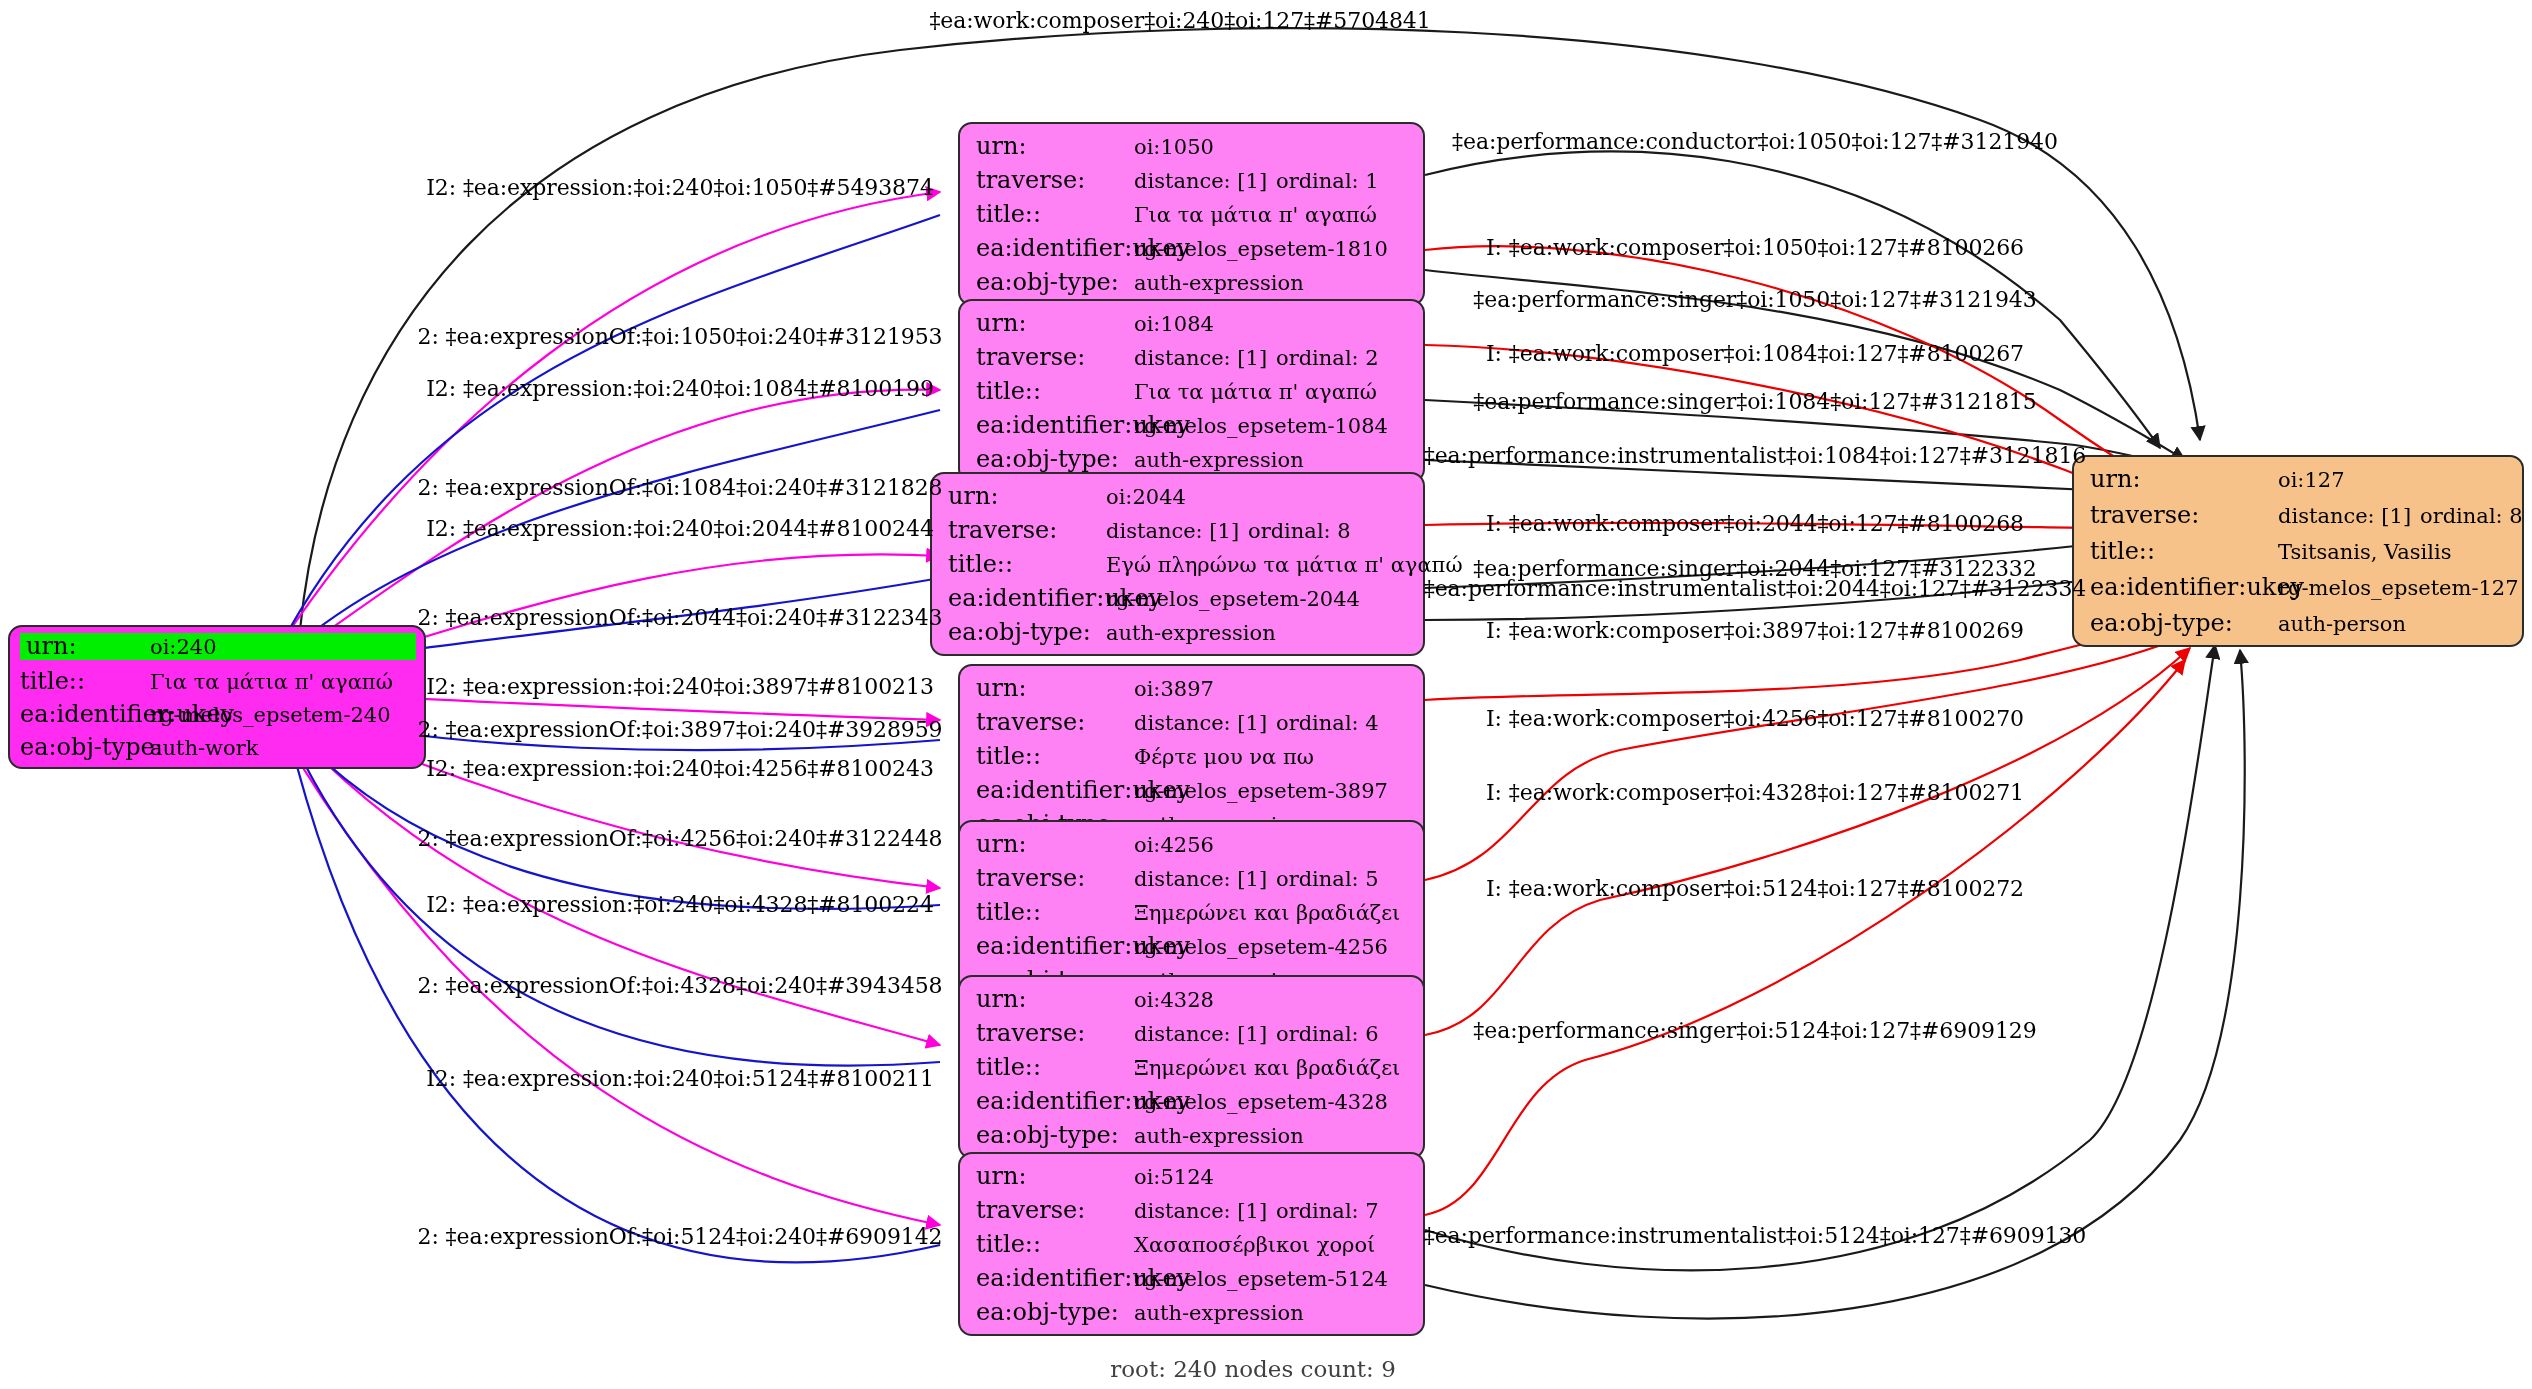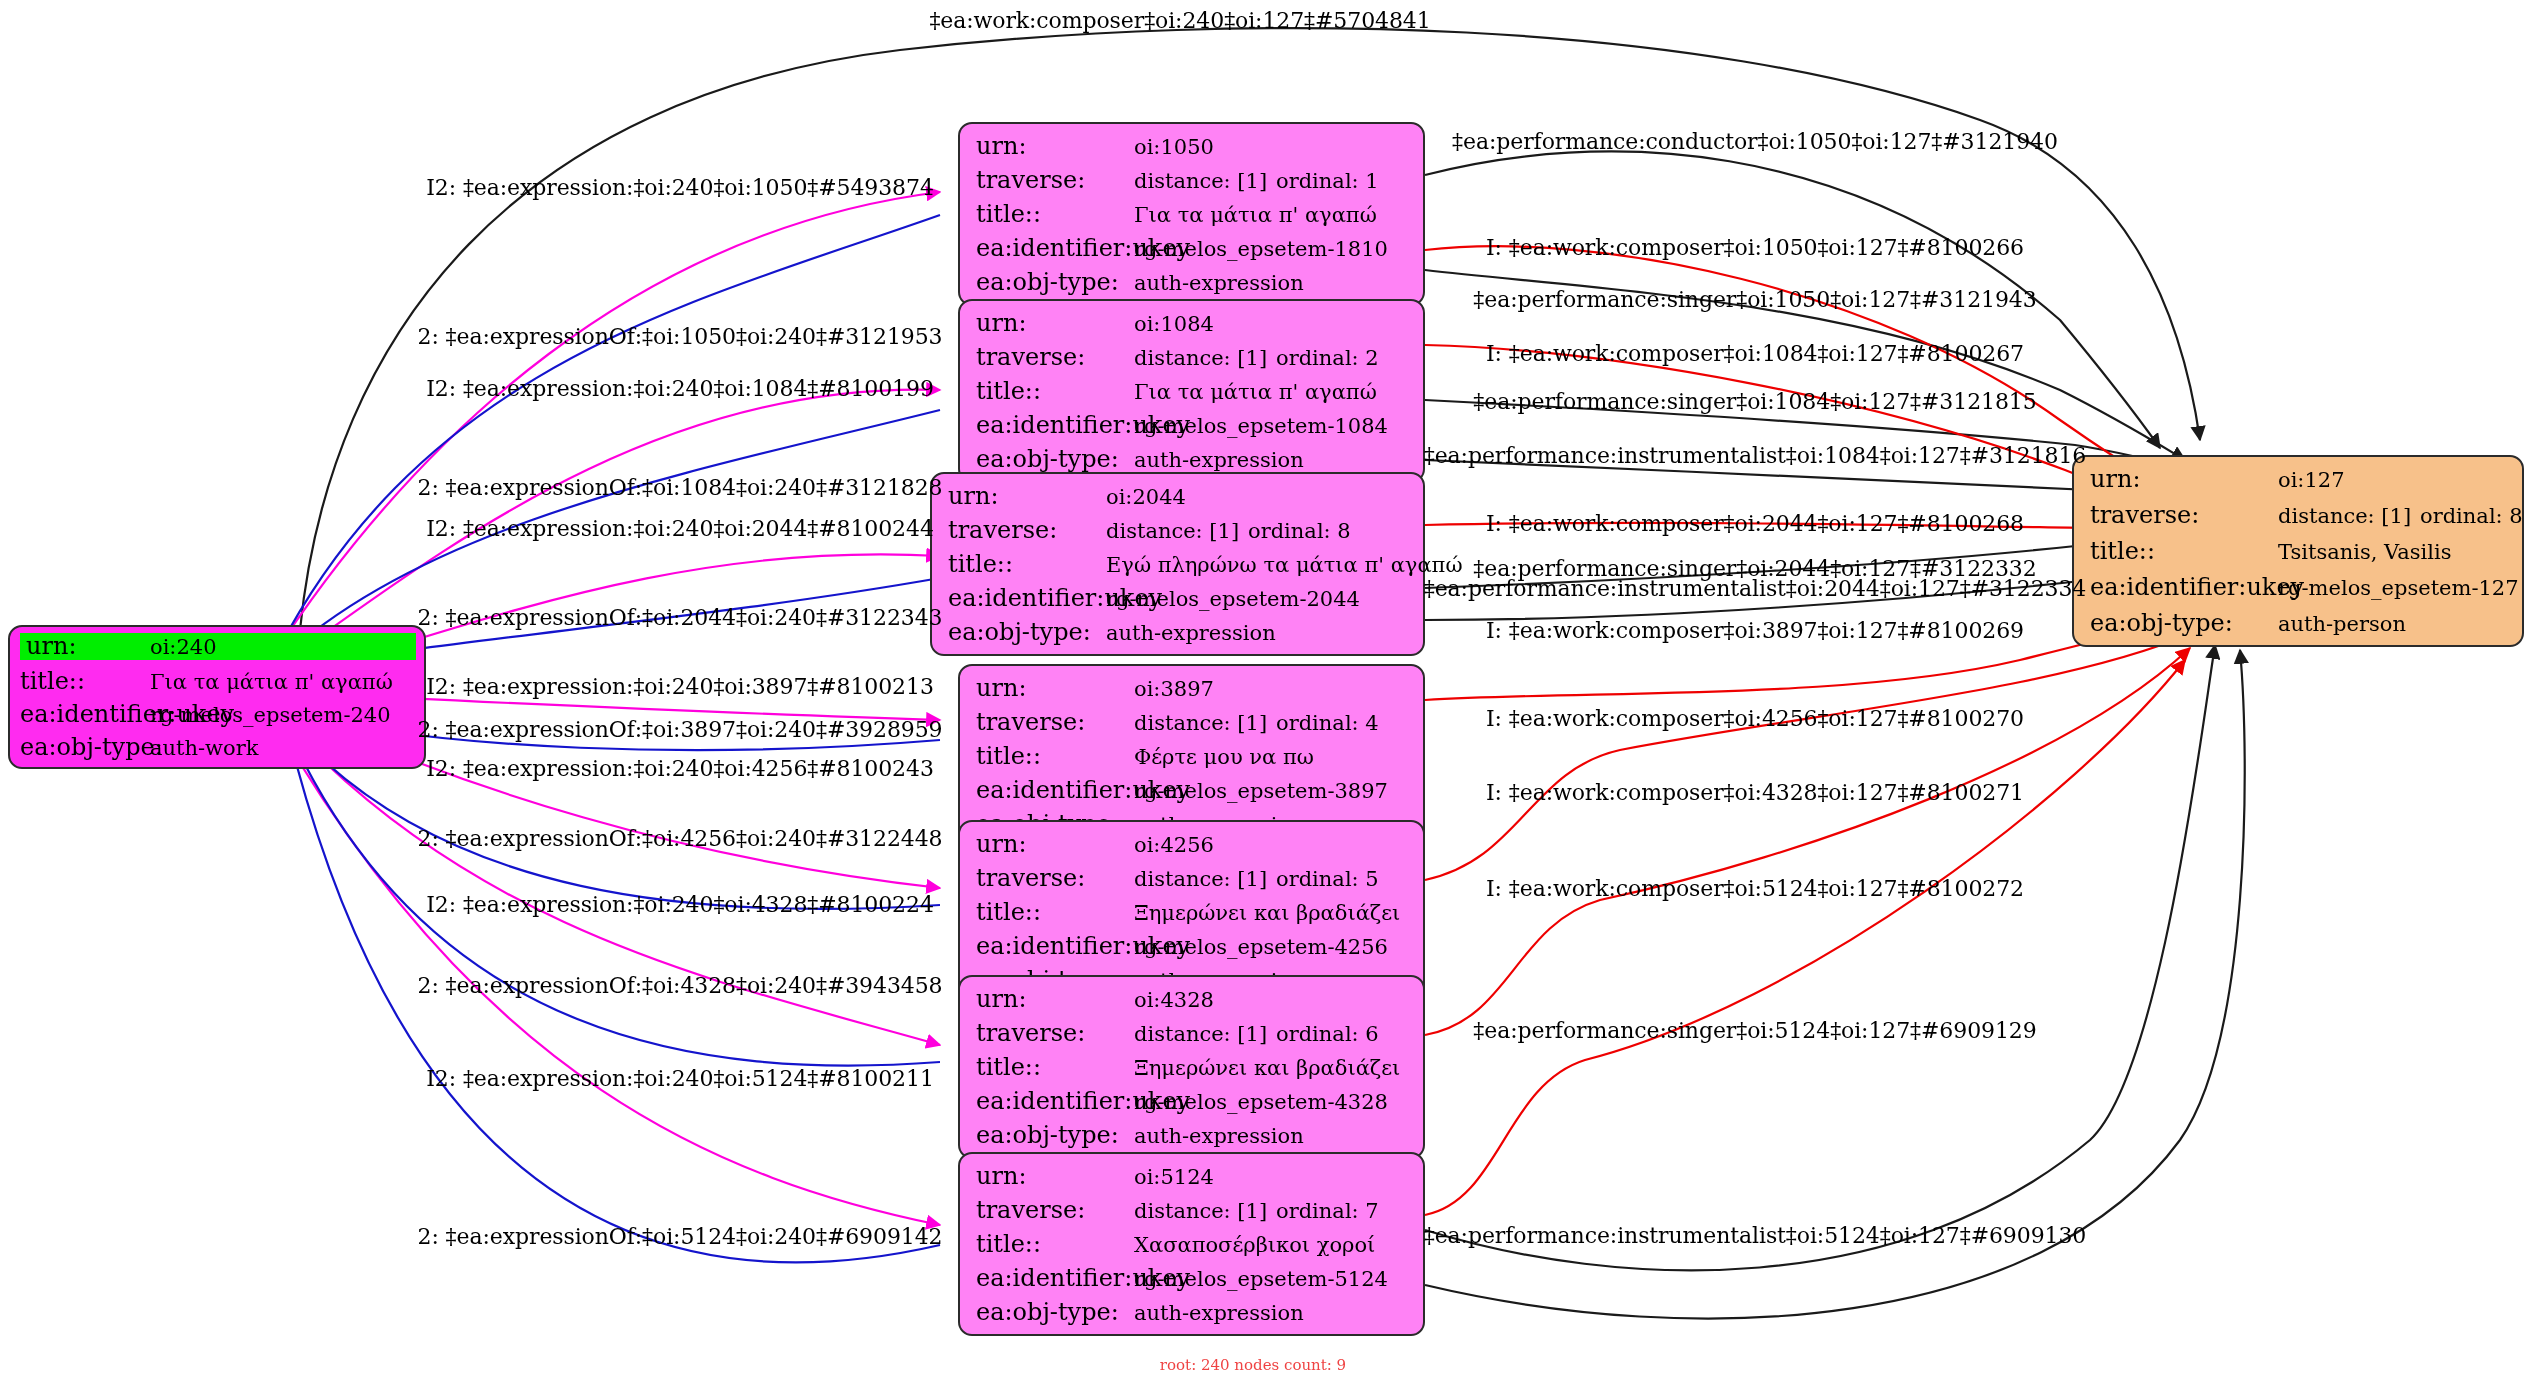--- a/index.html
+++ b/index.html
@@ -89,22 +89,22 @@
     font-size: 22px;
     color: #000;
     white-space: nowrap;
     transform: translate(-50%, -50%);
     background: transparent;
     letter-spacing: -0.1px;
   }
 
   .caption {
     position: absolute;
-    font-size: 15px;
-    color: #ef4444;
+    font-size: 23px;
+    color: #404040;
     white-space: nowrap;
     transform: translateX(-50%);
   }
 </style>
 </head>
 <body>
 
 <div id="canvas">
 
   <svg id="edges" viewBox="0 0 2532 1389">

